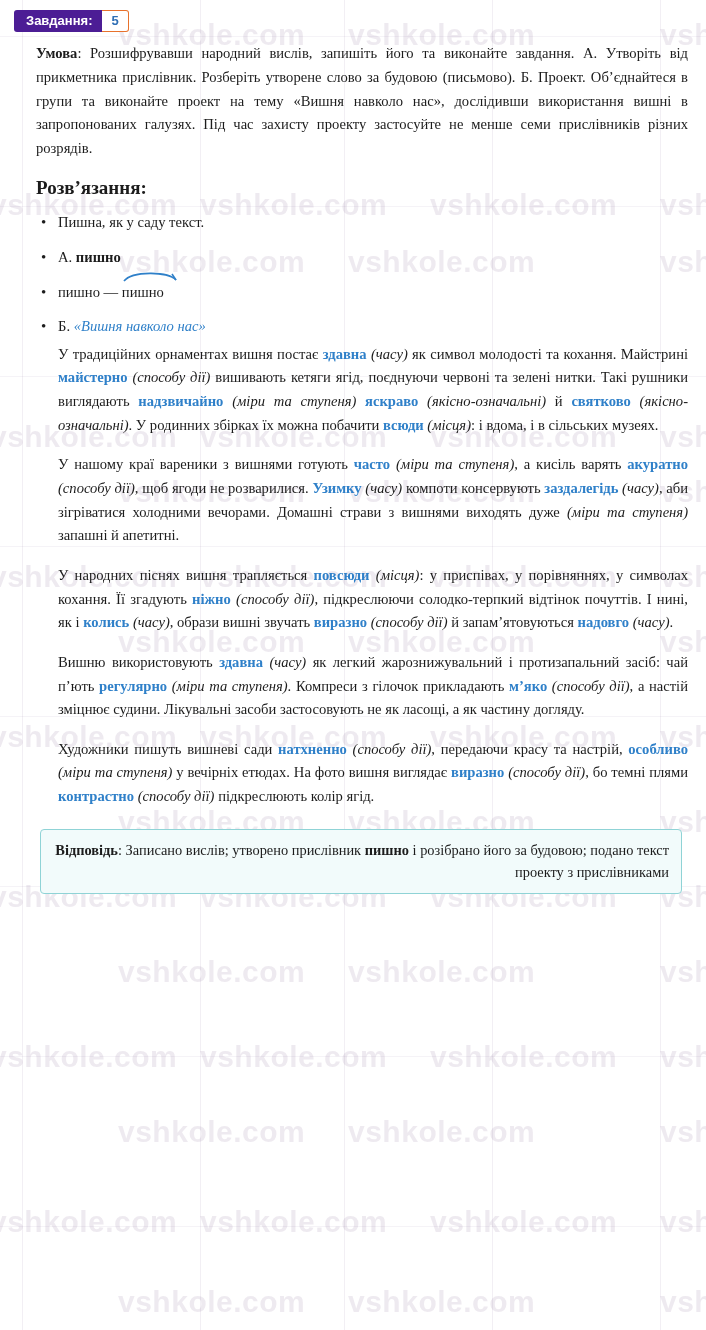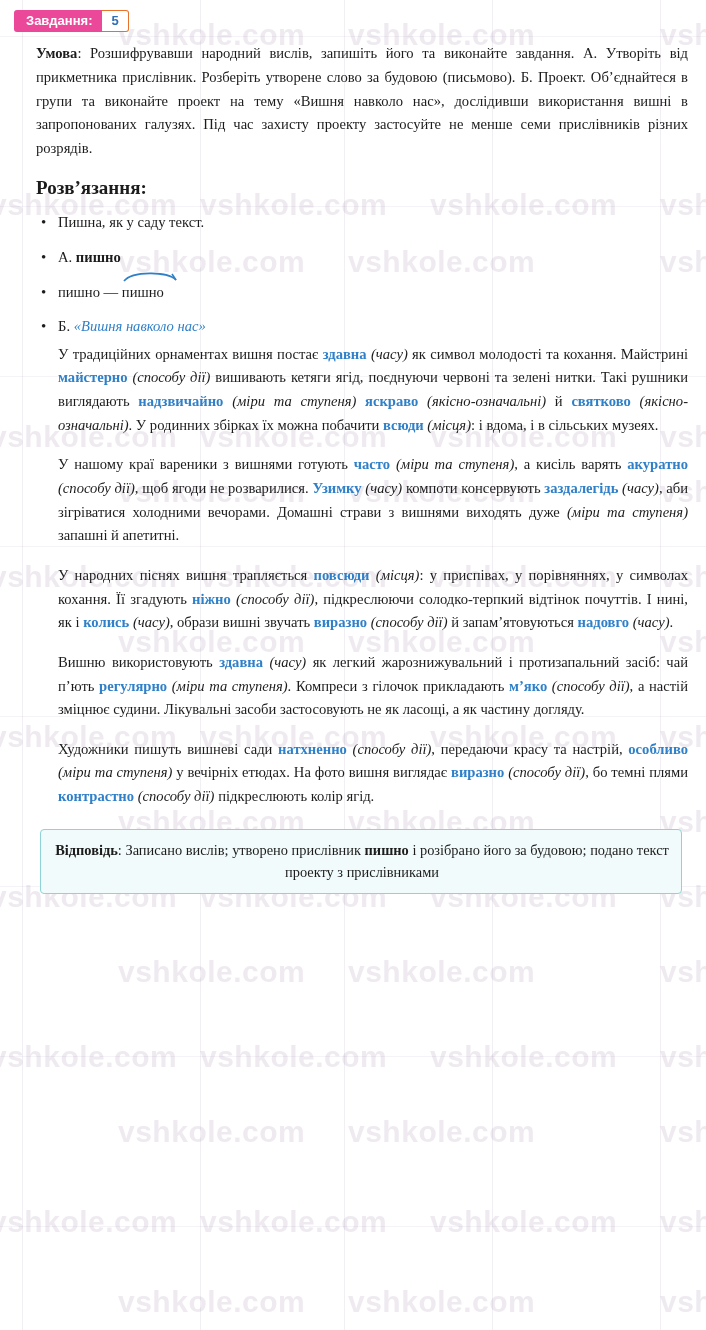--- a/index.html
+++ b/index.html
@@ -56,21 +56,21 @@
     box-sizing: border-box;
   }
 
   .task-badge-row {
     display: flex;
     align-items: center;
     gap: 0;
     margin: 0 0 10px -22px;
   }
   .task-badge {
-    background: #ec4899;
+    background: #4c1d95;
     color: #ffffff;
     font-family: "Liberation Sans", sans-serif;
     font-size: 13px;
     font-weight: 700;
     padding: 4px 10px 4px 12px;
     border-radius: 3px 0 0 3px;
     line-height: 1.1;
   }
   .task-num {
     background: #ffffff;
@@ -164,21 +164,21 @@
   .answer-box {
     margin: 20px 6px 0 4px;
     border: 1.3px solid #8fd3d6;
     background: #f2fbfb;
     border-radius: 4px;
     padding: 9px 12px 10px 14px;
   }
   .answer-box p {
     font-size: 14.4px;
     line-height: 1.55;
-    text-align: center;
+    text-align: right;
   }
   .answer-box .lbl {
     font-weight: 700;
   }
 </style>
 </head>
 <body>
 
 <div class="watermarks">
   <div class="wm-grid-line-v" style="left:22px"></div>

